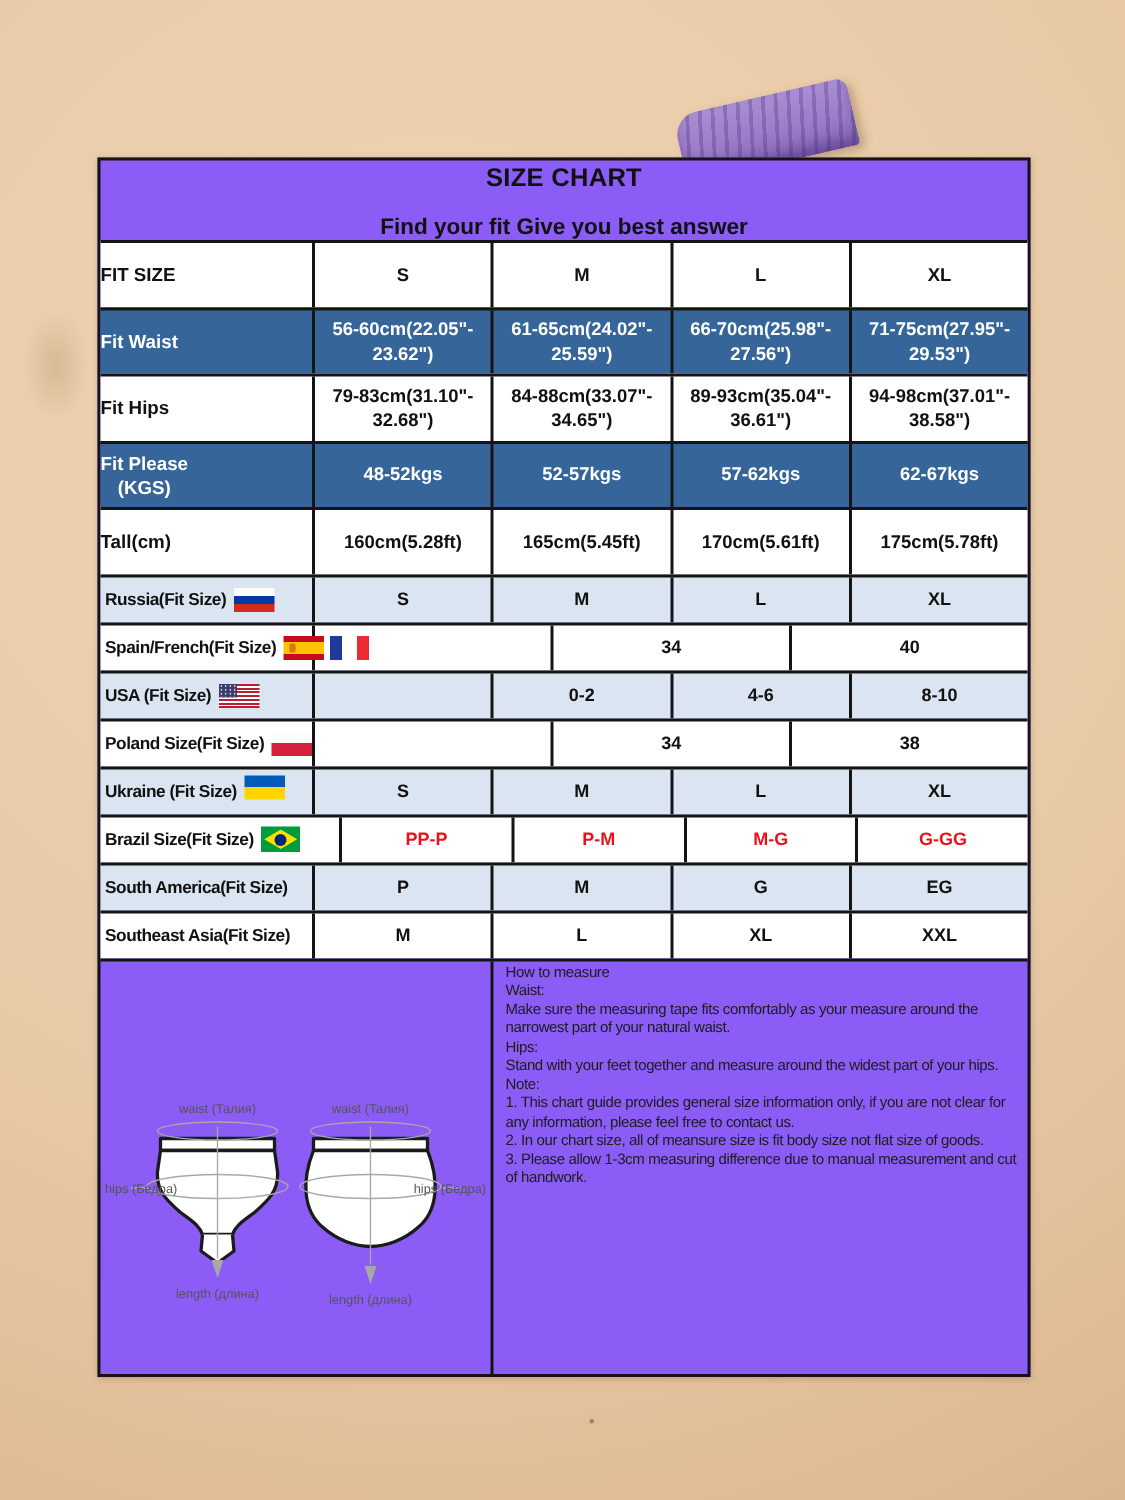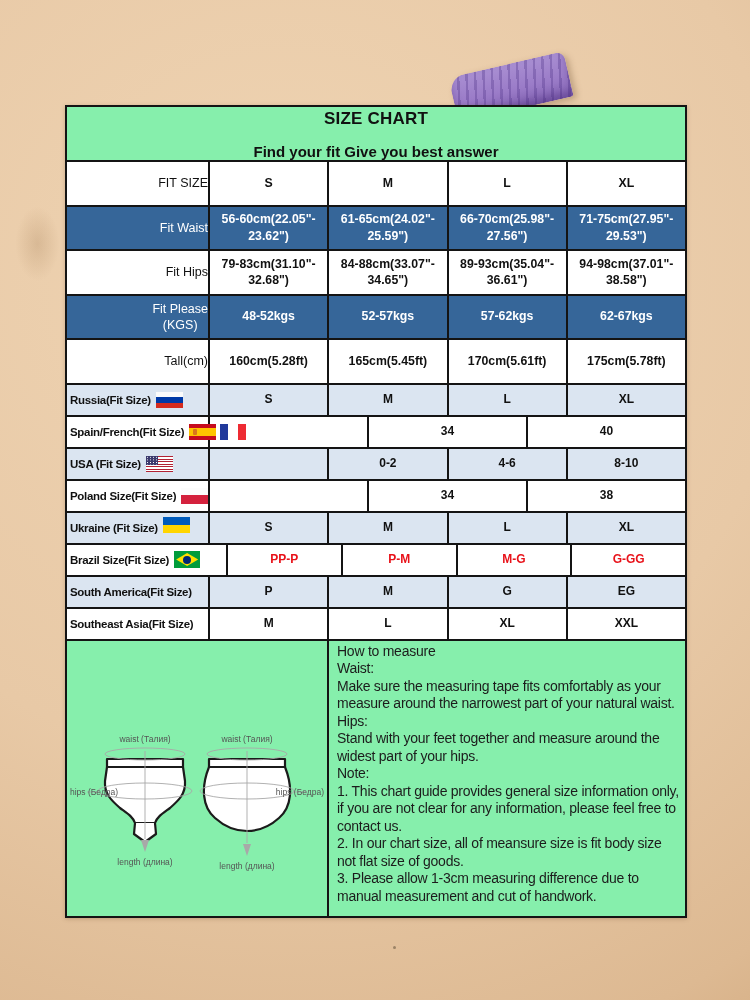--- a/index.html
+++ b/index.html
@@ -20,37 +20,37 @@
   }
   .left-smudge{
     position:absolute;left:0;top:192px;width:68px;height:115px;z-index:0;
     background:radial-gradient(closest-side at 55% 45%, rgba(148,108,66,.22), rgba(148,108,66,0) 72%);
   }
   .floor-dot{position:absolute;left:393px;top:946px;width:3px;height:3px;border-radius:50%;background:#7d6a50;opacity:.7}
 
   
   .sheet{
     position:absolute;left:65px;top:105px;width:622px;height:813px;z-index:2;
-    background:#86efac;border:2px solid var(--border,#141414);box-sizing:border-box;
+    background:#8b5cf6;border:2px solid var(--border,#141414);box-sizing:border-box;
     display:flex;flex-direction:column;
     box-shadow:0 1px 4px rgba(90,60,30,.25);
     color:#111;
   }
   .title-block{height:53px;flex:0 0 53px;display:flex;flex-direction:column;align-items:center;justify-content:center;padding-top:2px;box-sizing:border-box}
   .title-main{font-size:17px;font-weight:bold;letter-spacing:.2px}
   .title-sub{font-size:15px;font-weight:bold;margin-top:14px}
 
   
   #size-table{display:flex;flex-direction:column;flex:0 0 auto}
   .trow{display:flex;border-top:2px solid var(--border,#141414);box-sizing:border-box}
   .trow.tall{min-height:44.5px}
   .trow.short{min-height:32px}
   .tcell{box-sizing:border-box;display:flex;align-items:center}
   .label{flex:0 0 141px;width:141px;overflow:visible;white-space:nowrap;z-index:1}
-  .tall .label{justify-content:flex-end;text-align:center;font-size:12.5px;font-weight:normal;white-space:pre-line;line-height:1.3}
+  .tall .label{justify-content:flex-start;text-align:center;font-size:12.5px;font-weight:bold;white-space:pre-line;line-height:1.3}
   .short .label{padding-left:3px;font-size:11.5px;font-weight:bold;letter-spacing:-.3px}
   .val{flex:1 1 0;border-left:2px solid var(--border,#141414);justify-content:center;text-align:center;font-weight:bold;font-size:12.3px;white-space:pre-line;line-height:1.35}
   .short .val{font-size:12px}
   .trow.blue{background:var(--blue,#366699);color:#fff}
   .trow.light{background:var(--lightrow,#dbe5f1)}
   .trow.white,.trow.header{background:#fff}
 
   
   .flag{display:inline-block;width:27px;height:16px;margin-left:5px;vertical-align:middle;position:relative;flex:0 0 auto}
   .flag-russia{background:linear-gradient(180deg,#fbfbfb 0 33%,#0039a6 33% 66%,#d52b1e 66%)}
@@ -64,21 +64,21 @@
   .flag-ukraine{background:linear-gradient(180deg,#005bbb 0 50%,#ffd500 50%);transform:translateY(-3px)}
   .flag-brazil{width:26px;height:17px;background:#009c3b}
   .flag-brazil::before{content:"";position:absolute;left:2px;top:2px;right:2px;bottom:2px;background:#fedf00;
     clip-path:polygon(50% 0,100% 50%,50% 100%,0 50%)}
   .flag-brazil::after{content:"";position:absolute;left:50%;top:50%;width:8px;height:8px;margin:-4px 0 0 -4px;border-radius:50%;background:#002776}
 
   
   .bottom{flex:1 1 auto;display:flex;border-top:2px solid var(--border,#141414);box-sizing:border-box;min-height:0}
   .diagram-cell{flex:0 0 260px;position:relative;overflow:hidden}
   .measure-cell{flex:1 1 auto;border-left:2px solid var(--border,#141414);box-sizing:border-box;
-    padding:2px 5px 4px 8px;font-size:14px;letter-spacing:-.25px;line-height:1.25;white-space:pre-line;color:#1c1c1c}
+    padding:2px 5px 4px 8px;font-size:10px;letter-spacing:-.25px;line-height:1.25;white-space:pre-line;color:#1c1c1c}
 </style>
 </head>
 <body style="background: radial-gradient(130% 95% at 38% 28%, rgb(239, 212, 179) 0%, rgb(232, 201, 166) 52%, rgb(221, 185, 146) 85%, rgb(209, 169, 126) 100%);">
 
 <div class="purple-fabric"></div>
 <div class="left-smudge"></div>
 <div class="floor-dot"></div>
 
 <div class="sheet">
 

